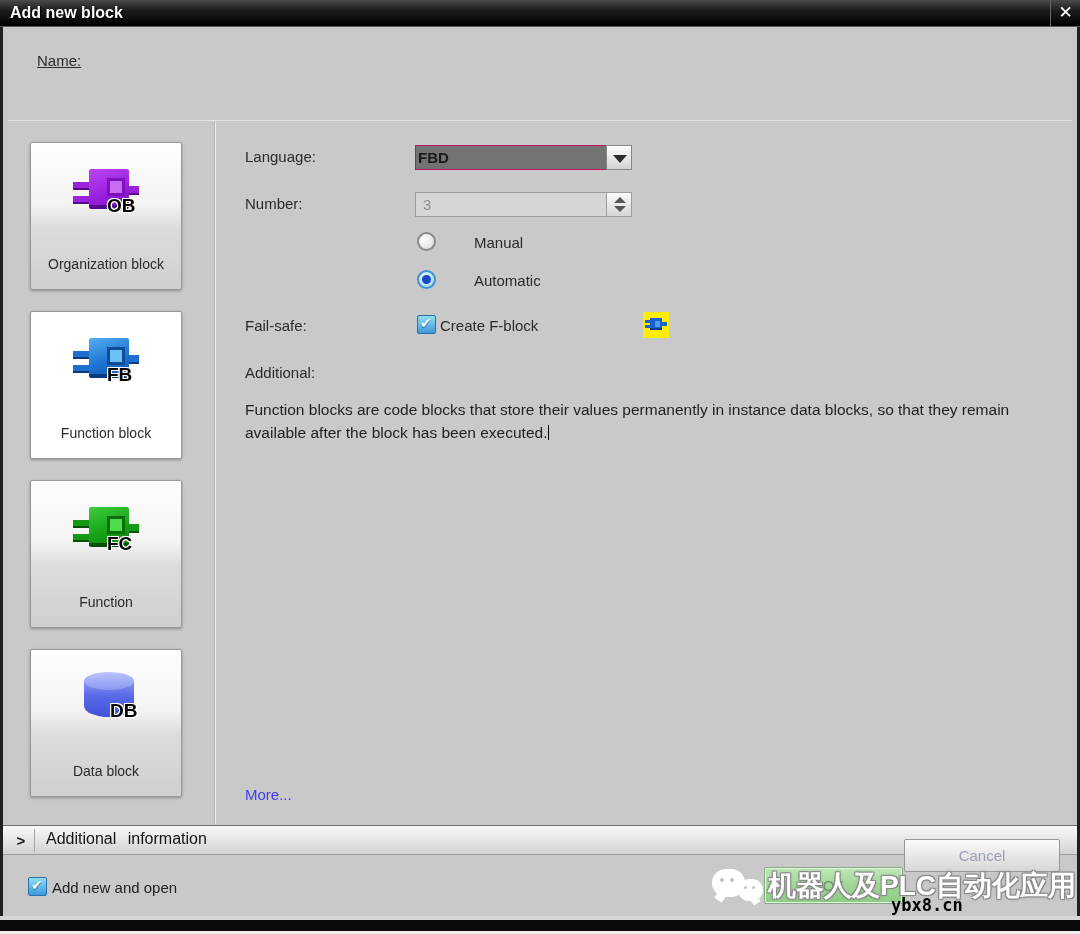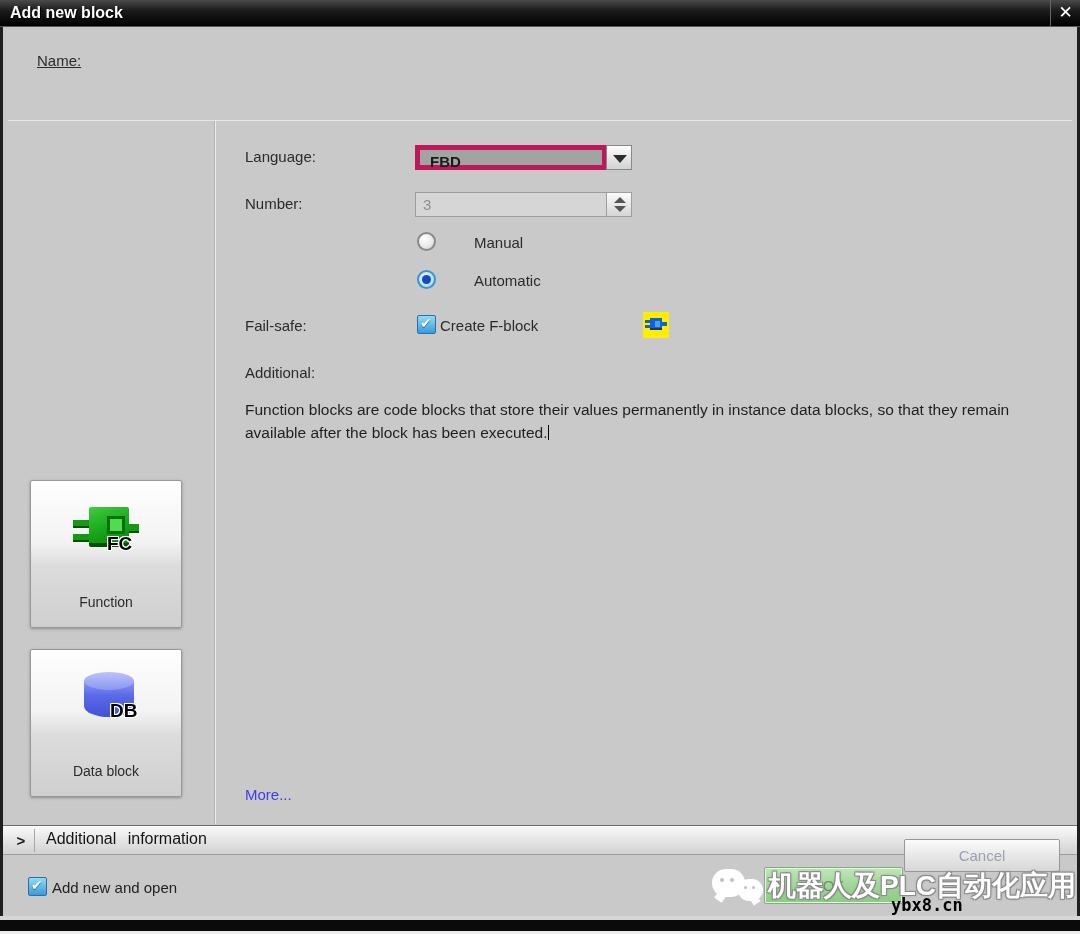--- a/index.html
+++ b/index.html
@@ -72,22 +72,22 @@
   .db-body { position:absolute; left:4px; top:9px; width:50px; height:36px;
     background:linear-gradient(180deg,#8a97f2 0%,#5a6ae8 40%,#4152d8 100%);
     border-radius:0 0 25px 25px / 0 0 11px 11px; }
   .db-abbr { position:absolute; left:30px; top:28px; z-index:3; font-size:19px; font-weight:800; color:#000;
     text-shadow:-1px -1px 0 #fff,1px -1px 0 #fff,-1px 1px 0 #fff,1px 1px 0 #fff; }
 
   
   .fld-label { position:absolute; left:245px; font-size:15px; color:#2b2b2b; }
 
   .dd-box { position:absolute; left:415px; top:145px; width:192px; height:25px;
-    background:#a3a3a3; border:5px solid #be185d; font-size:15px; font-weight:bold;
-    color:#1a1a1a; line-height:23px; padding-left:10px; }
+    background:#737373; border:1px solid #be185d; font-size:15px; font-weight:bold;
+    color:#1a1a1a; line-height:23px; padding-left:2px; }
   .dd-btn { position:absolute; left:606px; top:145px; width:26px; height:25px;
     border:1px solid #878787; background:linear-gradient(180deg,#fdfdfd,#d2d2d2); cursor:default; }
   .dd-btn .tri-down { position:absolute; left:6px; top:9px; width:0; height:0;
     border-left:7px solid transparent; border-right:7px solid transparent; border-top:8px solid #2e2e2e; }
 
   .num-box { position:absolute; left:415px; top:192px; width:192px; height:25px;
     background:#d6d6d6; border:1px solid #9d9d9d; font-size:15px; color:#8f8f8f;
     line-height:23px; padding-left:7px; }
   .spin-btn { position:absolute; left:606px; top:192px; width:26px; height:25px;
     border:1px solid #9d9d9d; background:linear-gradient(180deg,#fbfbfb,#d6d6d6); cursor:default; }
@@ -178,21 +178,43 @@
     <div class="close-btn">
       <span>✕</span>
     </div>
   </div>
 
   <div class="name-label">Name:</div>
 
   <div class="panel-topline"></div>
   <div class="panel-divider"></div>
 
-
+  <div class="blk-btn ob" style="top:142px;">
+    <div class="blk-icon">
+      <div class="blk-stub s1"></div>
+        <div class="blk-stub s2"></div>
+      <div class="blk-main"></div>
+        <div class="blk-stubr"></div>
+        <div class="blk-inner"></div>
+      <div class="blk-abbr">OB</div>
+    </div>
+    <div class="blk-label">Organization block</div>
+  </div>
+
+  <div class="blk-btn fb selected" style="top:311px;">
+    <div class="blk-icon">
+      <div class="blk-stub s1"></div>
+        <div class="blk-stub s2"></div>
+      <div class="blk-main"></div>
+        <div class="blk-stubr"></div>
+        <div class="blk-inner"></div>
+      <div class="blk-abbr">FB</div>
+    </div>
+    <div class="blk-label">Function block</div>
+  </div>
 
   <div class="blk-btn fc" style="top:480px;">
     <div class="blk-icon">
       <div class="blk-stub s1"></div>
         <div class="blk-stub s2"></div>
       <div class="blk-main"></div>
         <div class="blk-stubr"></div>
         <div class="blk-inner"></div>
       <div class="blk-abbr">FC</div>
     </div>

